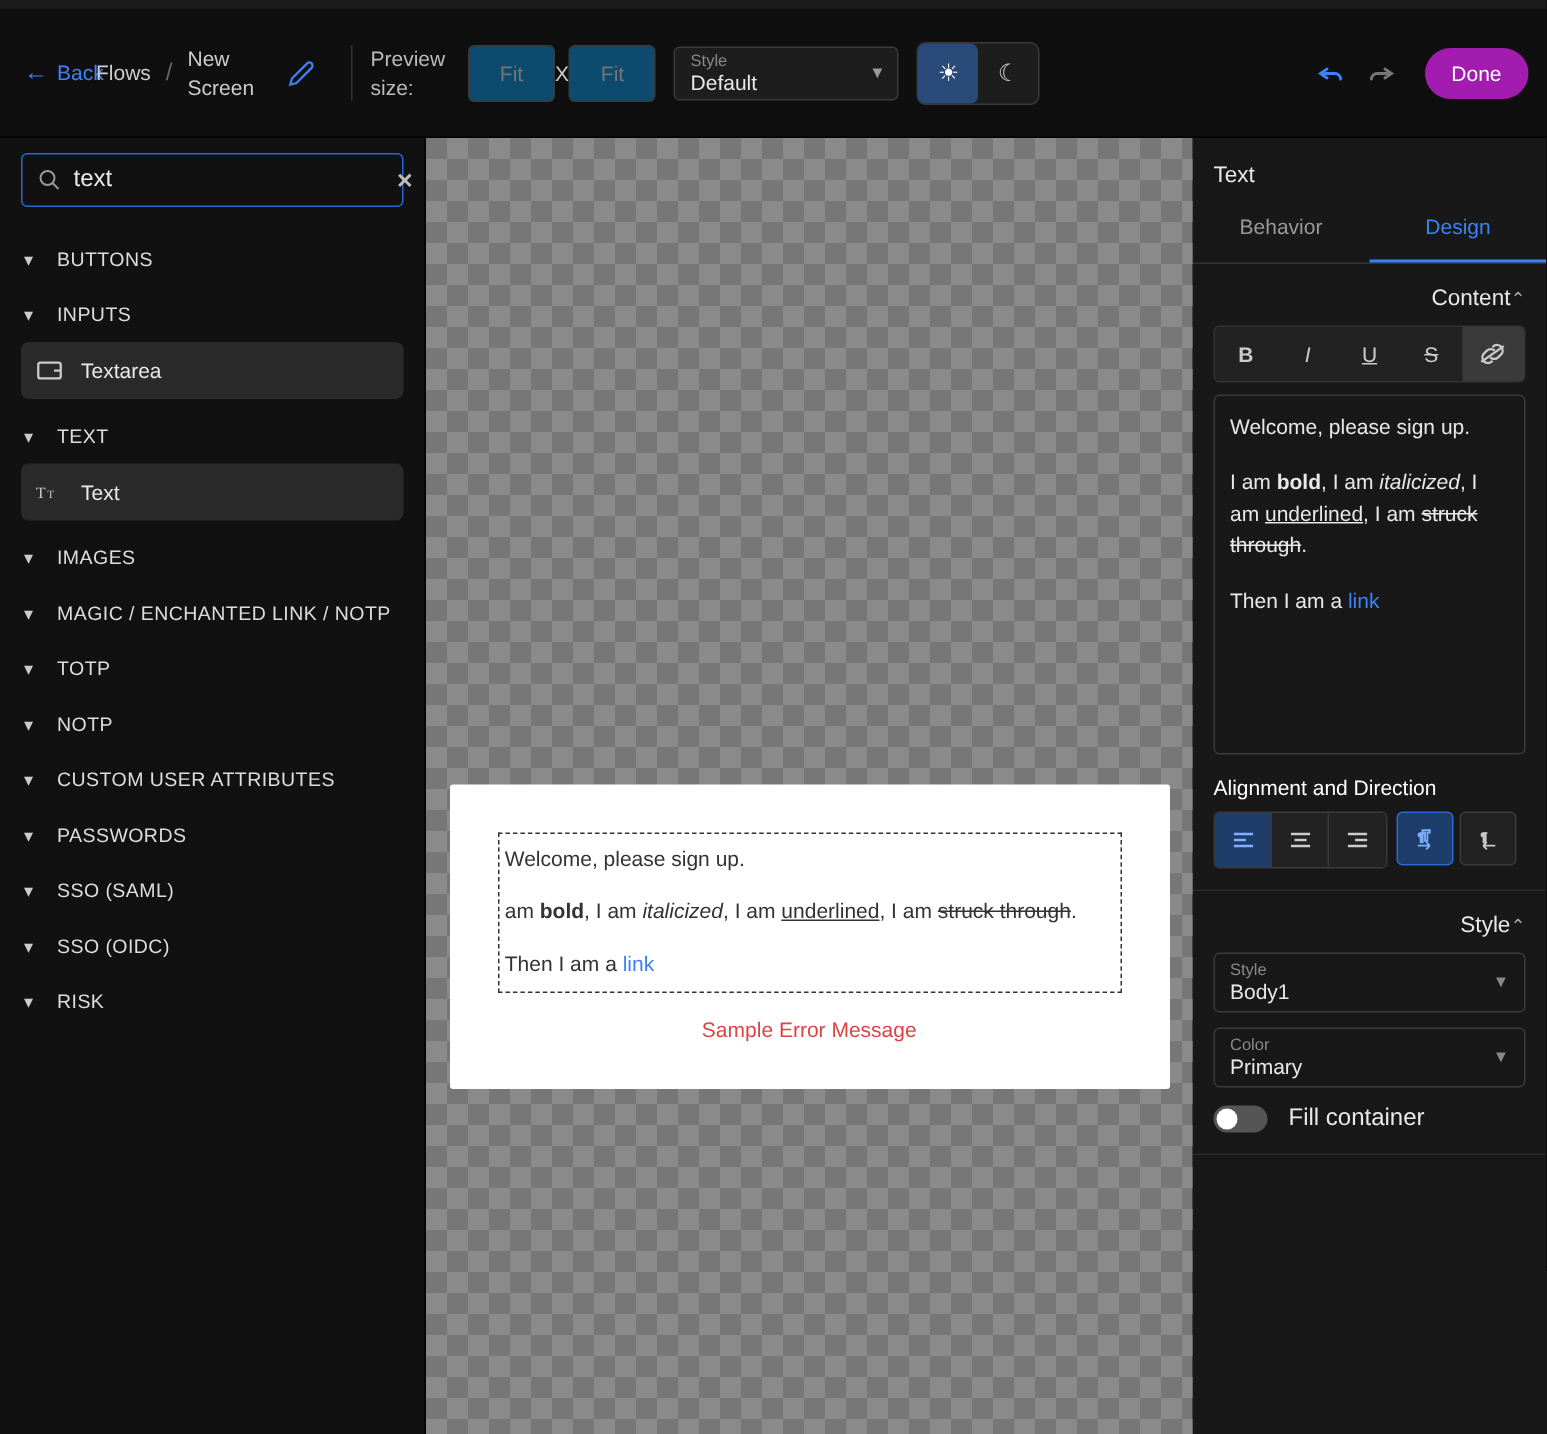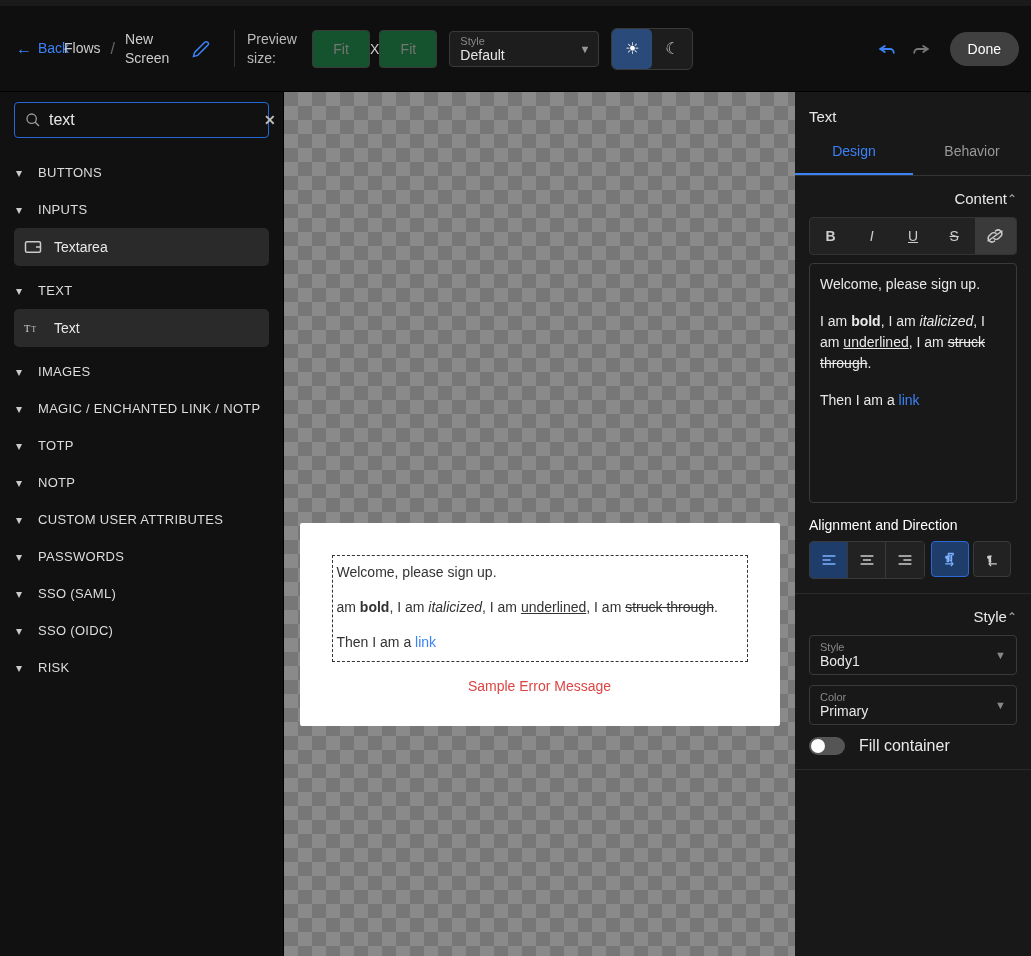--- a/index.html
+++ b/index.html
@@ -8,33 +8,33 @@
 .top-dark-bar { height: 6px; background: #1a1a1a; position: absolute; top:0; left:0; right:0;}
 .toolbar { display: flex; align-items: center; padding: 10px 12px; gap: 12px; background: #0f0f0f; height: 86px; border-bottom: 1px solid #000;}
 .btn-back { color: #3b82f6; display: flex; align-items: center; gap: 6px; cursor: pointer; font-size: 14px; max-width: 40px; line-height:1.2; }
 .btn-back .arrow { font-size: 16px; }
 .toolbar-sep { color: #666; margin: 0 2px; }
 .breadcrumb-item { color: #ccc; font-size: 14px; max-width: 55px; line-height:1.3; }
 .breadcrumb-region { display:flex; align-items:center; gap:8px; border-right: 1px solid #333; padding-right: 14px; padding-left:4px;}
 .edit-icon { color: #3b82f6; margin-left: 4px; margin-right:10px;}
 .preview-group { display: flex; align-items: center; }
 .preview-label { color: #bbb; font-size: 14px; max-width: 65px; line-height:1.3;}
-.size-input { width: 58px; height: 38px; background: #14532d; border: 1px solid #3a3a3a; border-radius: 4px; color: #999; text-align: center; font-size: 14px; }
+.size-input { width: 58px; height: 38px; background: #0c4a6e; border: 1px solid #3a3a3a; border-radius: 4px; color: #999; text-align: center; font-size: 14px; }
 .x-sep { color: #ccc; font-size: 14px; }
 .style-group { display: flex; flex-direction: column; border: 1px solid #3a3a3a; border-radius: 4px; background: #1d1d1d; padding: 3px 10px; width: 150px; position:relative;}
 .style-group .label { color: #888; font-size: 11px; }
 .style-group .value { color: #e8e8e8; font-size: 14px; }
 .style-group .chev { position:absolute; right:8px; top:50%; transform:translateY(-50%); color:#999; font-size:11px;}
 .theme-toggle { display: flex; background: #1d1d1d; border-radius: 6px; border:1px solid #3a3a3a;}
 .theme-toggle .seg { width: 40px; height: 40px; display: flex; align-items: center; justify-content: center; cursor: pointer; color:#ccc;}
 .theme-toggle .seg.active { background: #2a4a7a; color: #fff; border-radius: 5px;}
 .undo-redo { display: flex; gap: 16px; align-items: center; margin-left: 12px; }
 .undo-redo span { color: #888; cursor: pointer; font-size:16px;}
 .undo-redo span.active { color: #3b82f6; }
-.done-btn { background: #404040; color: #fff; border: none; border-radius: 18px; padding: 9px 18px; font-size: 14px; cursor: pointer; margin-left: 8px; }
+.done-btn { background: #a21caf; color: #fff; border: none; border-radius: 18px; padding: 9px 18px; font-size: 14px; cursor: pointer; margin-left: 8px; }
 .spacer { flex: 1; }
 .main { display: flex; flex: 1; overflow: hidden; }
 .left-panel { width: 284px; background: #111; padding: 10px 14px; overflow-y: auto; border-right:1px solid #000;}
 .search-wrap { border: 1.5px solid #2468d8; border-radius: 4px; display: flex; align-items: center; padding: 8px 10px; gap: 8px; margin-bottom: 16px; background:#111;}
 .search-wrap input { background: transparent; border: none; outline: none; color: #e8e8e8; font-size: 16px; flex: 1; }
 .search-wrap .mag { color: #999; }
 .search-wrap .clear { color: #bbb; cursor: pointer; font-size:14px; font-weight:bold;}
 .cat { display: flex; align-items: center; gap: 10px; padding: 11px 2px; cursor: pointer; color: #ddd; font-size: 13px; letter-spacing: 0.3px; }
 .cat .chev { font-size: 12px; color:#ccc; width:12px;}
 .item-row { display: flex; align-items: center; gap: 10px; padding: 11px 10px; background: #2a2a2a; border-radius: 5px; margin-bottom: 6px; cursor: pointer; font-size: 14px; }
@@ -236,22 +236,22 @@
             <span>Then I am a </span><a class="lnk" href="#">link</a>
           </p>
         </div>
         <div class="error-msg">Sample Error Message</div>
       </div>
     </div>
 
     <div class="right-panel">
       <div class="rp-title">Text</div>
       <div class="tabs">
+        <div class="tab">Behavior</div>
         <div class="tab active">Design</div>
-        <div class="tab">Behavior</div>
       </div>
 
       <div class="section">
         <div class="section-head">
           <span>Content</span>
           <span class="carrot">⌃</span>
         </div>
         <div class="fmt-bar">
           <div class="fb">
               <b>B</b>

